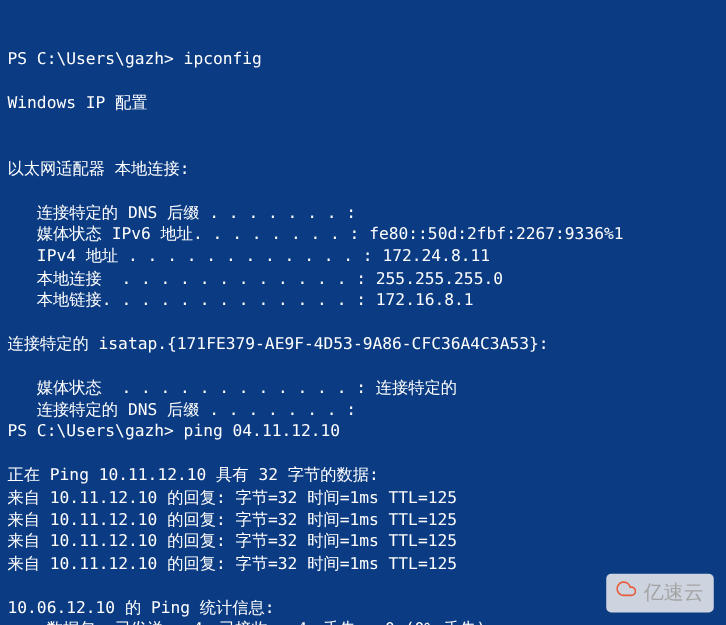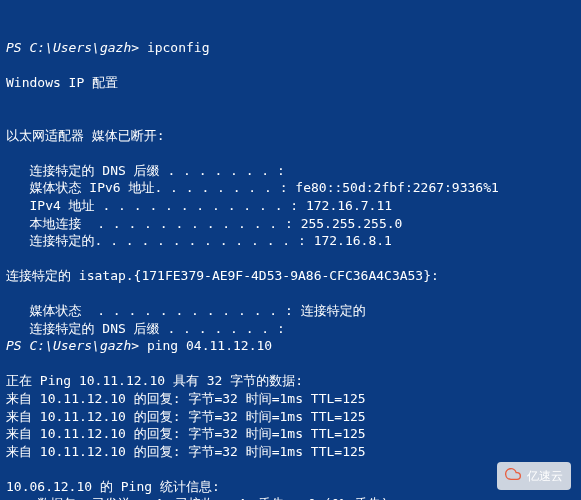--- a/index.html
+++ b/index.html
@@ -15,57 +15,56 @@
       line-height: 1.35;
       width: 581px;
       height: 500px;
       padding: 4px 6px;
       white-space: pre;
       overflow: hidden;
       position: relative;
     }
     .prompt {
       display: inline;
-      font-style: italic;
     }
     .watermark {
       position: absolute;
       right: 10px;
       bottom: 10px;
       display: flex;
       align-items: center;
       gap: 6px;
       background: rgba(240,240,240,0.85);
       padding: 4px 8px;
       border-radius: 4px;
-      color: #ffffff;
+      color: #a3a3a3;
       font-family: "Microsoft YaHei", sans-serif;
-      font-size: 12px;
+      font-size: 16px;
       white-space: nowrap;
     }
     .watermark svg {
       width: 16px;
       height: 16px;
     }
   </style>
 </head>
 <body>
 
 <span><span class="prompt">PS C:\Users\gazh&gt;</span> <span>ipconfig</span>
 
 <span>Windows IP 配置</span>
 
 
-<span>以太网适配器 媒体已断开:</span>
+<span>以太网适配器 本地连接:</span>
 
 <span>   连接特定的 DNS 后缀 . . . . . . . :</span>
 <span>   媒体状态 IPv6 地址. . . . . . . . : </span><span>fe80::50d:2fbf:2267:9336%1</span>
-<span>   IPv4 地址 . . . . . . . . . . . . : </span><span>172.16.7.11</span>
+<span>   IPv4 地址 . . . . . . . . . . . . : </span><span>172.24.8.11</span>
 <span>   本地连接  . . . . . . . . . . . . : </span><span>255.255.255.0</span>
-<span>   连接特定的. . . . . . . . . . . . . : </span><span>172.16.8.1</span>
+<span>   本地链接. . . . . . . . . . . . . : </span><span>172.16.8.1</span>
 
 <span>连接特定的 isatap.{171FE379-AE9F-4D53-9A86-CFC36A4C3A53}:</span>
 
 <span>   媒体状态  . . . . . . . . . . . . : </span><span>连接特定的</span>
 <span>   连接特定的 DNS 后缀 . . . . . . . :</span>
 <span class="prompt">PS C:\Users\gazh&gt;</span> <span>ping 04.11.12.10</span>
 
 <span>正在 Ping 10.11.12.10 具有 32 字节的数据:</span>
 <span>来自 10.11.12.10 的回复: 字节=32 时间=1ms TTL=125</span>
 <span>来自 10.11.12.10 的回复: 字节=32 时间=1ms TTL=125</span>

